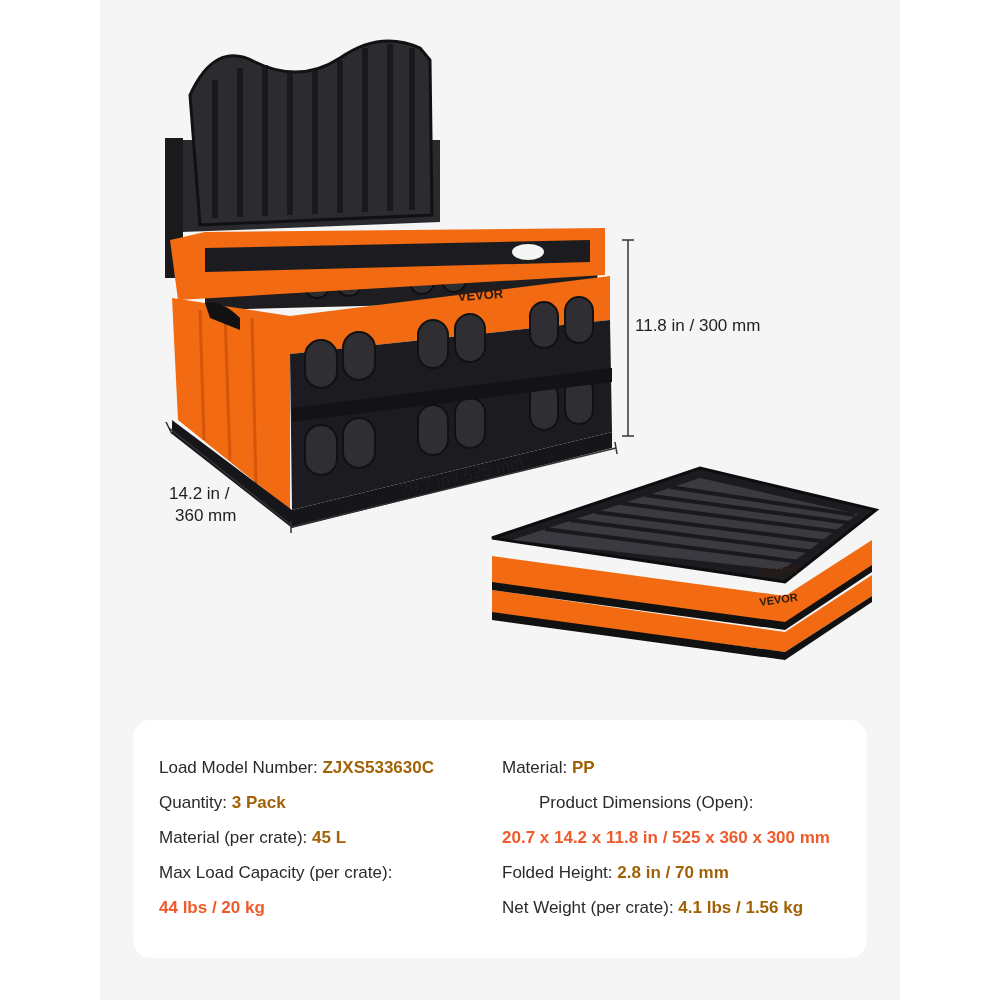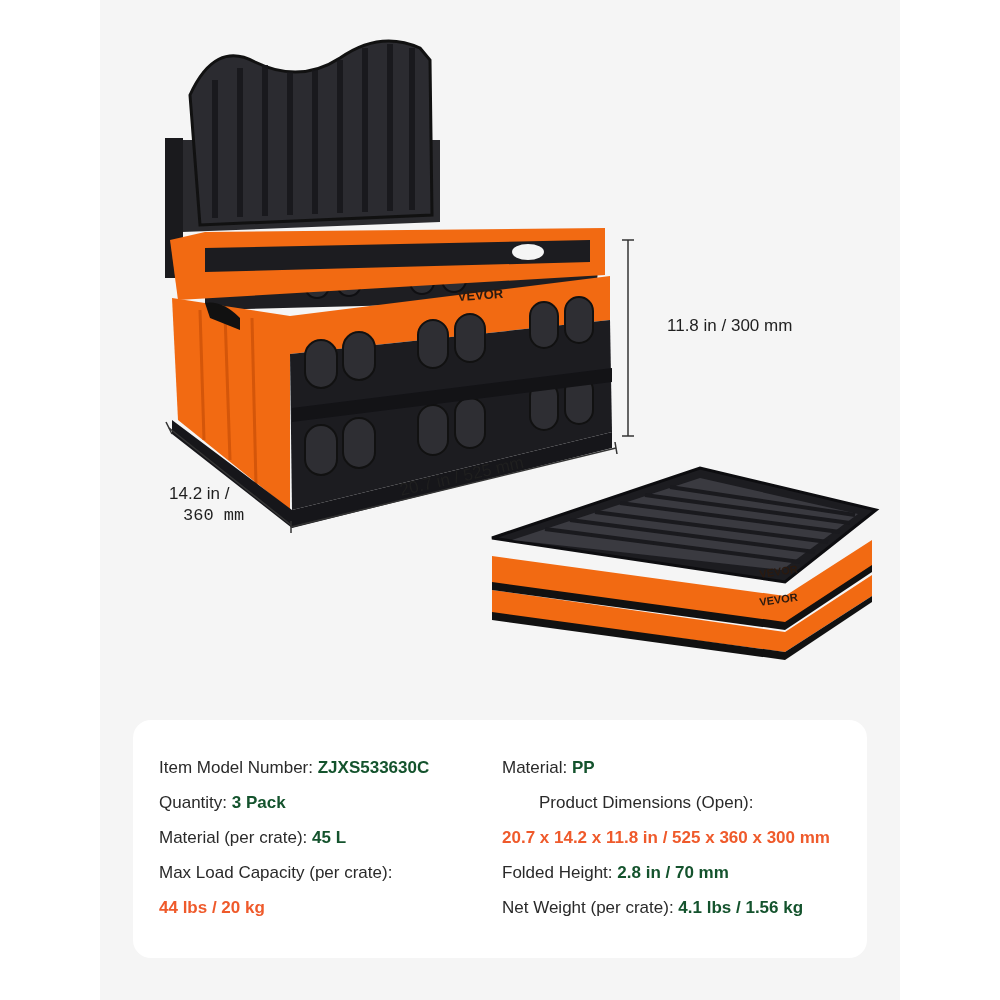--- a/index.html
+++ b/index.html
@@ -16,21 +16,21 @@
     position: absolute; color: #1f1f1f; font-size: 17px; line-height: 25px;
     white-space: nowrap;
   }
   .card {
     position: absolute; left: 133px; top: 720px; width: 734px; height: 238px;
     background: #ffffff; border-radius: 18px;
   }
   .spec {
     position: absolute; font-size: 17px; color: #2a2a2a; white-space: nowrap; line-height: 22px;
   }
-  .spec .v { color: #14532d; font-weight: bold; }
+  .spec .v { color: #a16207; font-weight: bold; }
   .spec.val-only { color: #ef5a2b; font-weight: bold; }
   svg { position: absolute; }
 </style>
 </head>
 <body>
 
 <div class="panel"></div>
 
 <svg width="1000" height="1000" viewBox="0 0 1000 1000" style="left:0;top:0;">
 
@@ -120,29 +120,29 @@
       <line x1="595" y1="512" x2="828" y2="542"></line>
       <line x1="620" y1="503" x2="840" y2="532"></line>
       <line x1="645" y1="495" x2="850" y2="523"></line>
       <line x1="670" y1="487" x2="855" y2="515"></line>
     </g>
     <text x="760" y="578" font-family="Liberation Sans, sans-serif" font-weight="bold" font-size="11" fill="#2a1a10" transform="rotate(-8 760 578)">VEVOR</text>
     <text x="760" y="606" font-family="Liberation Sans, sans-serif" font-weight="bold" font-size="11" fill="#2a1a10" transform="rotate(-8 760 606)">VEVOR</text>
   </g>
 </svg>
 
-<div class="dim-text" style="left:635px; top:313px;margin-left:32px;">11.8 in / 300 mm</div>
+<div class="dim-text" style="left:635px; top:313px;">11.8 in / 300 mm</div>
 <div class="dim-text" style="left:400px; top:478px; transform: rotate(-13deg); transform-origin: left center;">20.7 in / 525 mm</div>
 <div class="dim-text" style="left:169px; top:481px;">14.2 in /</div>
-<div class="dim-text" style="left:183px; top:503px;font-family:Liberation Mono, monospace;">360 mm</div>
+<div class="dim-text" style="left:175px; top:503px;">360 mm</div>
 
 <div class="card"></div>
 
 <div class="spec" style="left:159px; top:757px;">
-  <span>Item Model Number: </span><span class="v">ZJXS533630C</span>
+  <span>Load Model Number: </span><span class="v">ZJXS533630C</span>
 </div>
 <div class="spec" style="left:159px; top:792px;">
   <span>Quantity: </span><span class="v">3 Pack</span>
 </div>
 <div class="spec" style="left:159px; top:827px;">
   <span>Material (per crate): </span><span class="v">45 L</span>
 </div>
 <div class="spec" style="left:159px; top:862px;text-align:right;">
   <span>Max Load Capacity (per crate):</span>
 </div>

